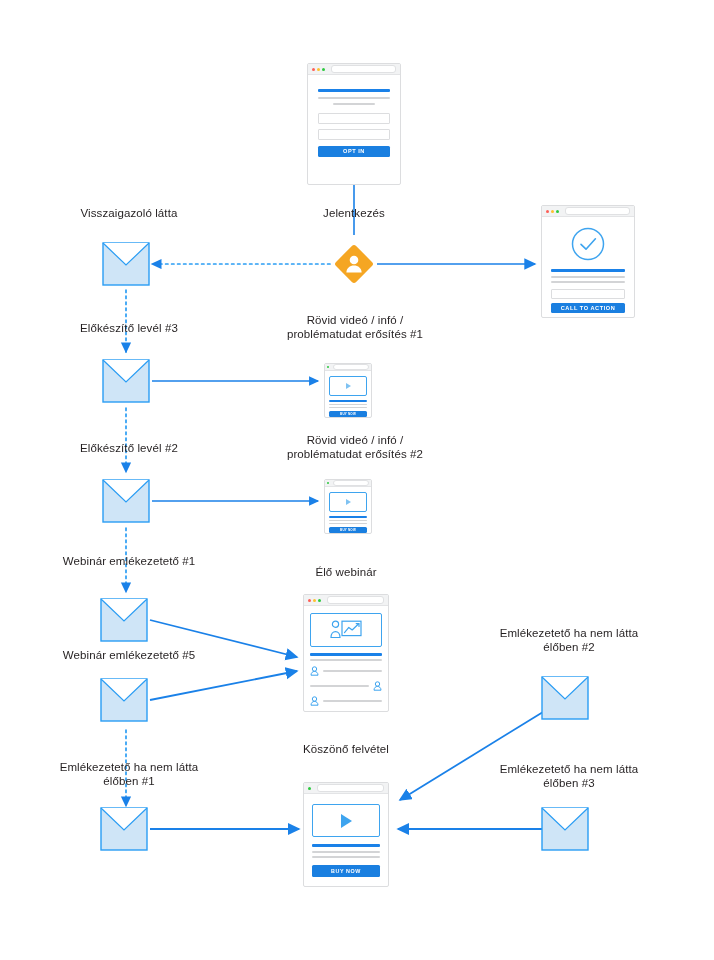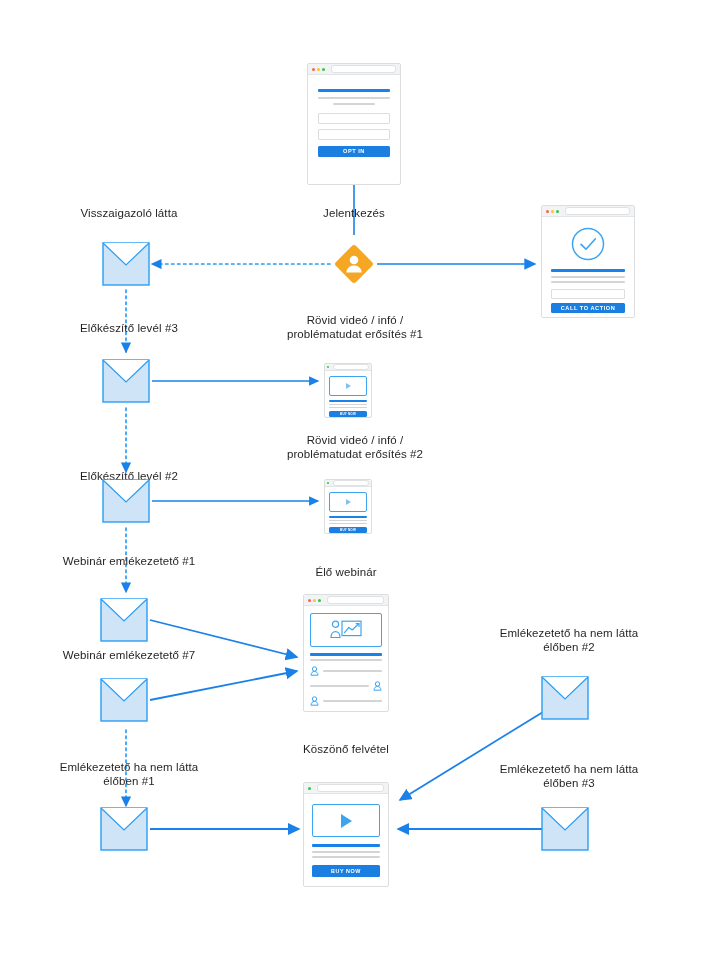--- a/index.html
+++ b/index.html
@@ -92,30 +92,30 @@
   <div class="lbl" style="left:294px;top:206px;width:120px;">Jelentkezés</div>
 
 
   <div class="lbl" style="left:46px;top:206px;width:166px;">Visszaigazoló látta</div>
 
   <div class="lbl" style="left:46px;top:321px;width:166px;">Előkészítő levél #3</div>
 
   <div class="lbl" style="left:258px;top:313px;width:194px;">Rövid videó / infó /
 problématudat erősítés #1</div>
 
-  <div class="lbl" style="left:46px;top:441px;width:166px;margin-top:28px;">Előkészítő levél #2</div>
+  <div class="lbl" style="left:46px;top:441px;width:166px;">Előkészítő levél #2</div>
 
   <div class="lbl" style="left:258px;top:433px;width:194px;">Rövid videó / infó /
 problématudat erősítés #2</div>
 
   <div class="lbl" style="left:34px;top:554px;width:190px;">Webinár emlékezetető #1</div>
 
   <div class="lbl" style="left:276px;top:565px;width:140px;">Élő webinár</div>
 
-  <div class="lbl" style="left:34px;top:648px;width:190px;">Webinár emlékezetető #7</div>
+  <div class="lbl" style="left:34px;top:648px;width:190px;">Webinár emlékezetető #5</div>
 
   <div class="lbl" style="left:34px;top:760px;width:190px;">Emlékezetető ha nem látta
 élőben #1</div>
 
   <div class="lbl" style="left:474px;top:626px;width:190px;">Emlékezetető ha nem látta
 élőben #2</div>
 
   <div class="lbl" style="left:276px;top:742px;width:140px;">Köszönő felvétel</div>
 
   <div class="lbl" style="left:474px;top:762px;width:190px;">Emlékezetető ha nem látta

